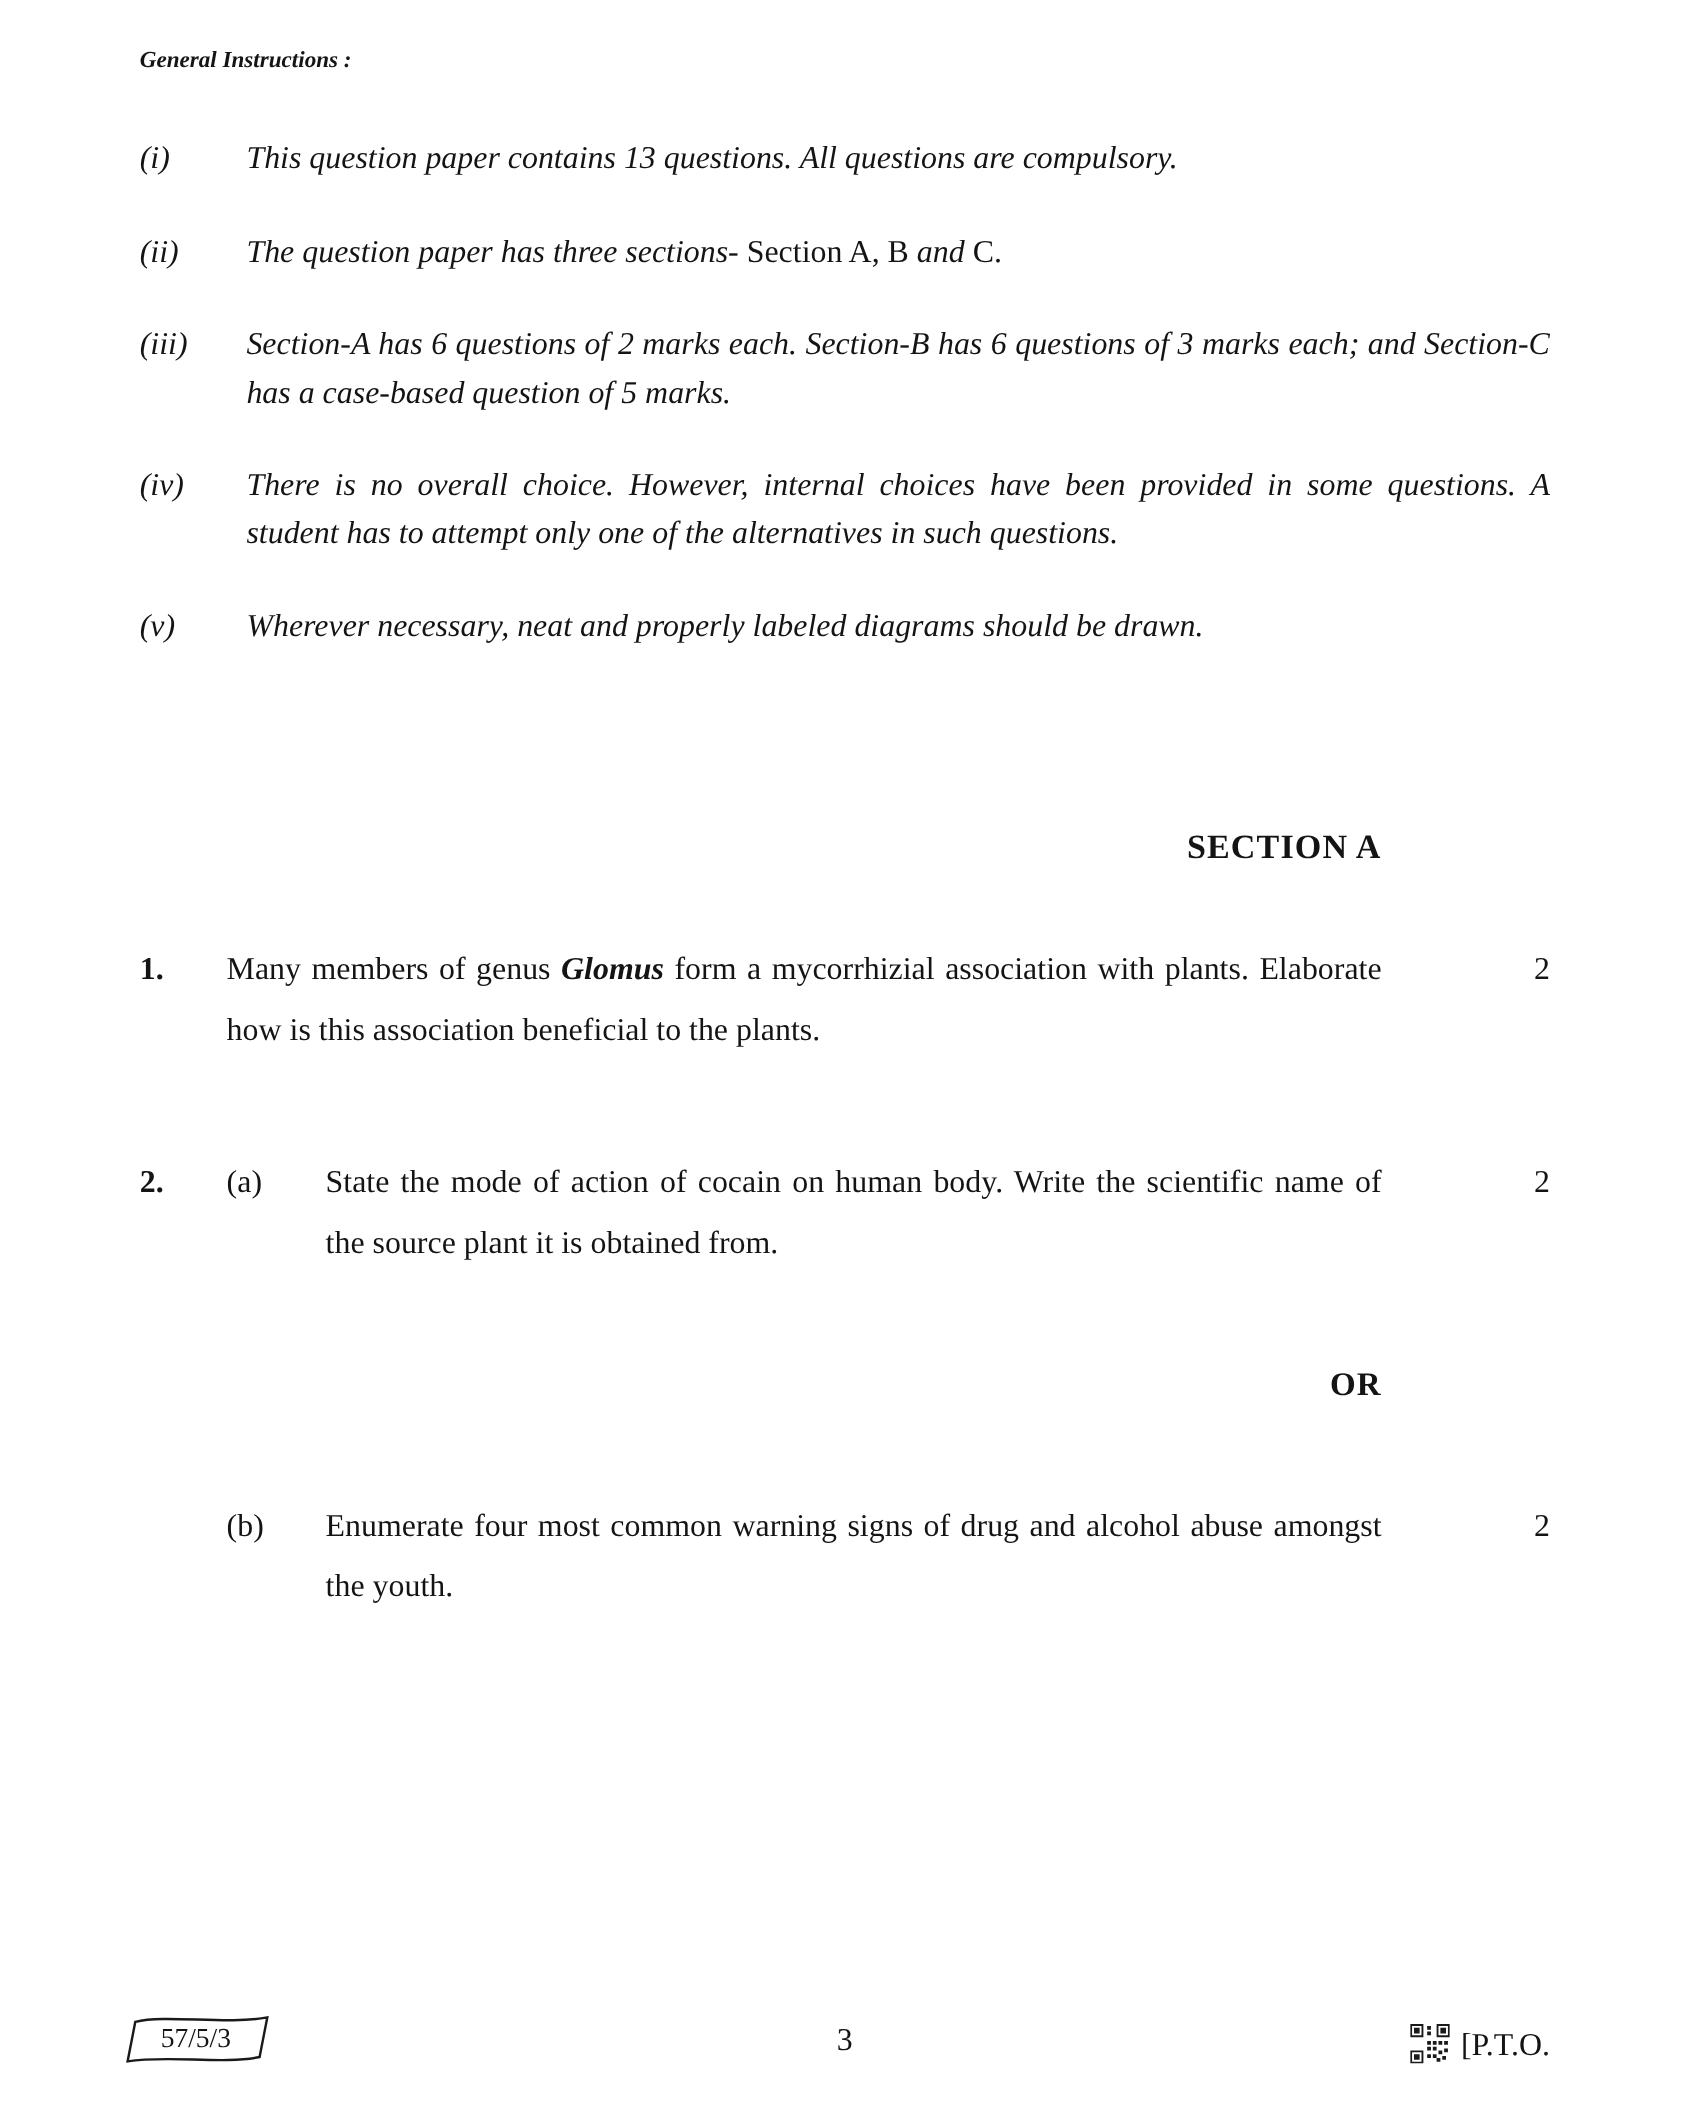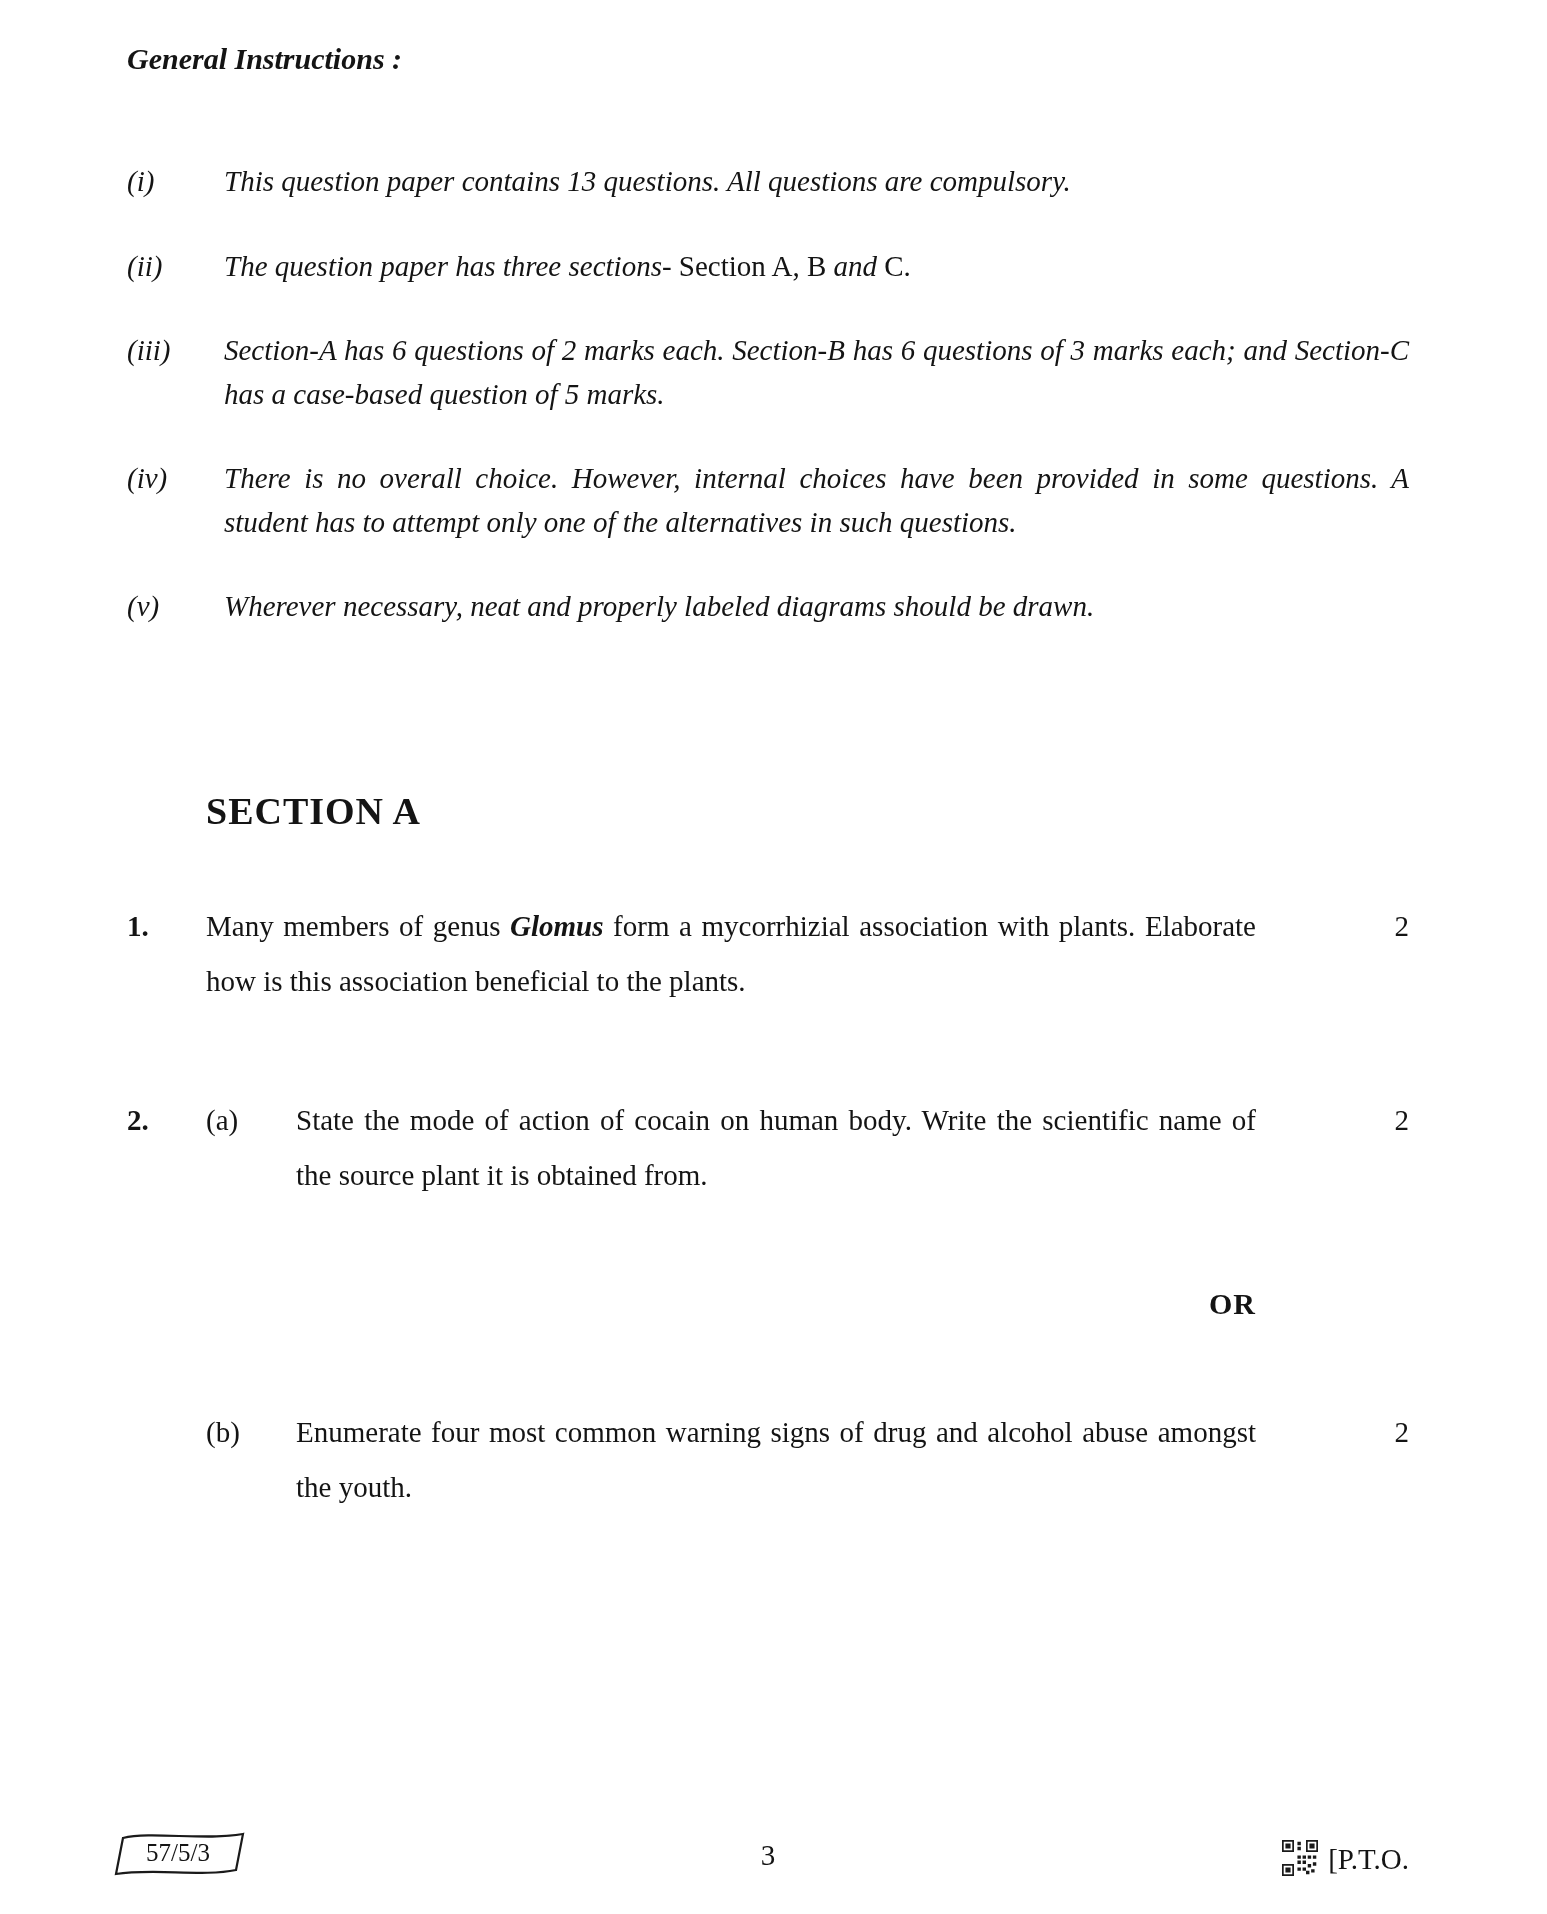--- a/index.html
+++ b/index.html
@@ -9,39 +9,39 @@
     font-family:"Liberation Serif", serif;
     color:#141414;
     position:relative;
     overflow:hidden;
   }
   .page { position:absolute; inset:0; padding:42px 138px 0 127px; }
 
   
   .gi-heading {
     font-weight:bold; font-style:italic;
-    font-size:30px; margin-bottom:84px;
+    font-size:21px; margin-bottom:56px;
   }
   .gi-row {
     display:flex; font-style:italic;
     font-size:29px; line-height:1.5;
     margin-bottom:41px;
   }
   .gi-num { width:97px; flex:none; }
   .gi-text { flex:1; text-align:justify; }
 
   .b  { font-weight:normal; }
   .r  { font-style:normal; }
   .bi { font-weight:bold; font-style:italic; }
 
   
   .section-title {
     margin-top:160px; margin-bottom:66px;
     margin-left:79px; width:1050px;
-    text-align:left; font-weight:bold; font-size:38px;
+    text-align:right; font-weight:bold; font-size:31px;
     letter-spacing:1px;
   }
 
   
   .q-row {
     display:flex; position:relative;
     font-size:29px; line-height:1.9;
     margin-bottom:84px;
   }
   .q-num { width:79px; flex:none; font-weight:bold; }

